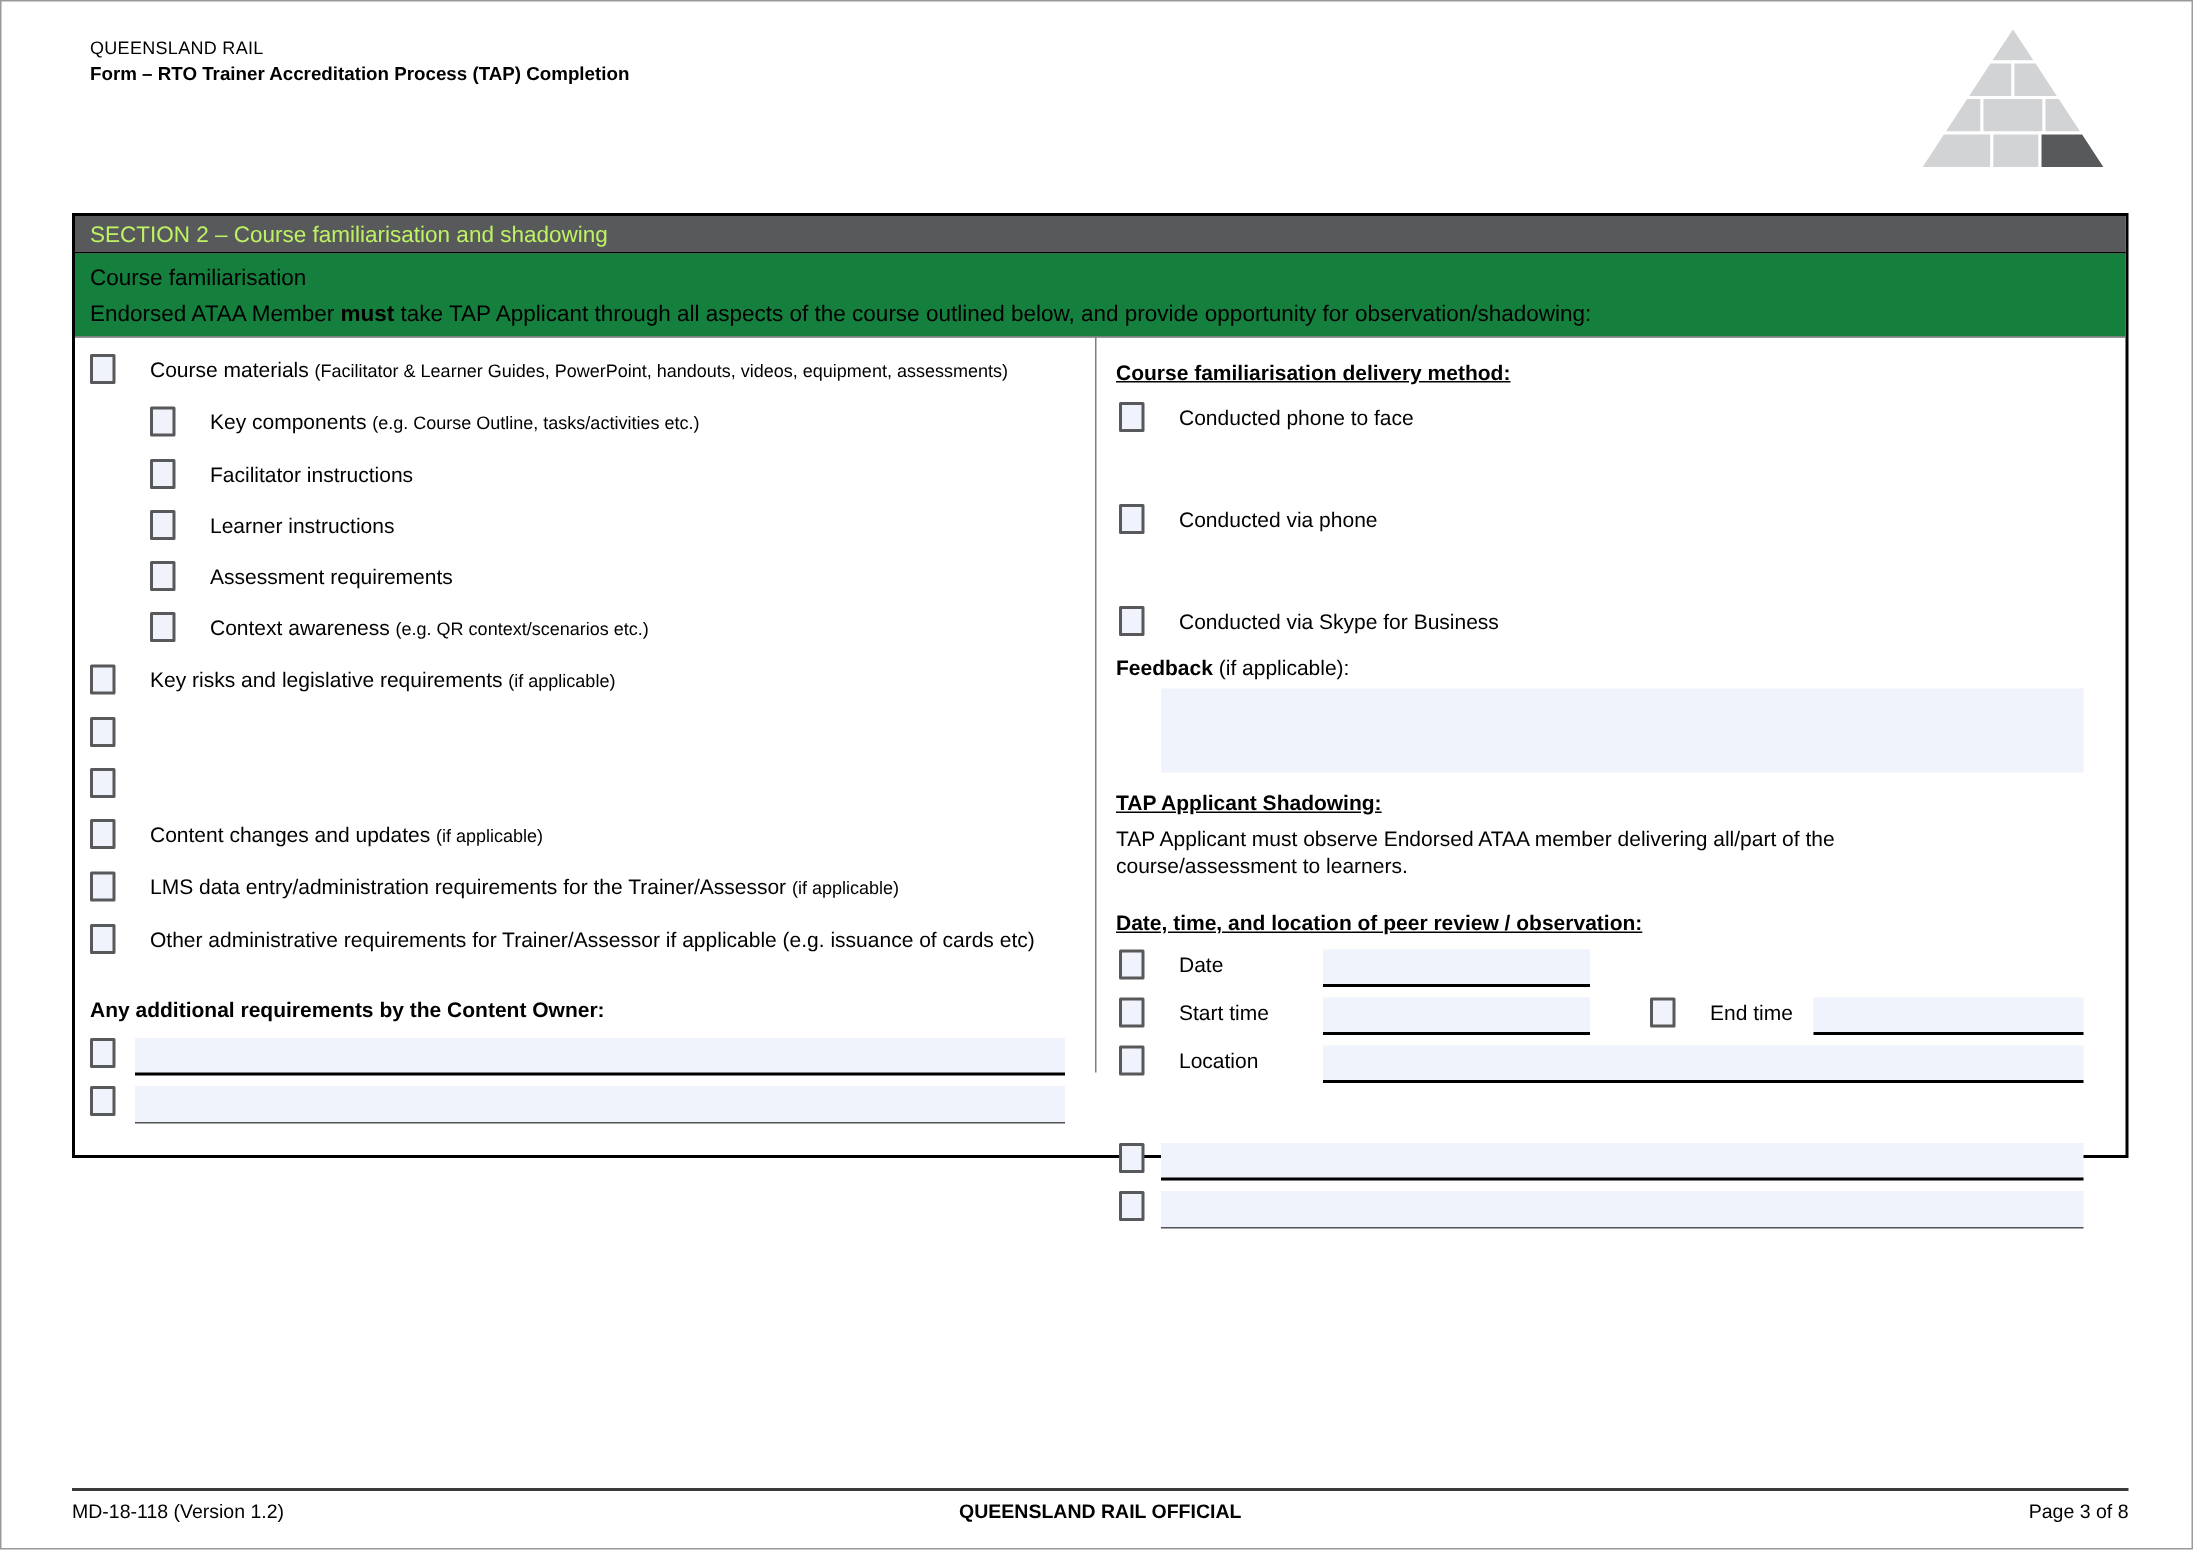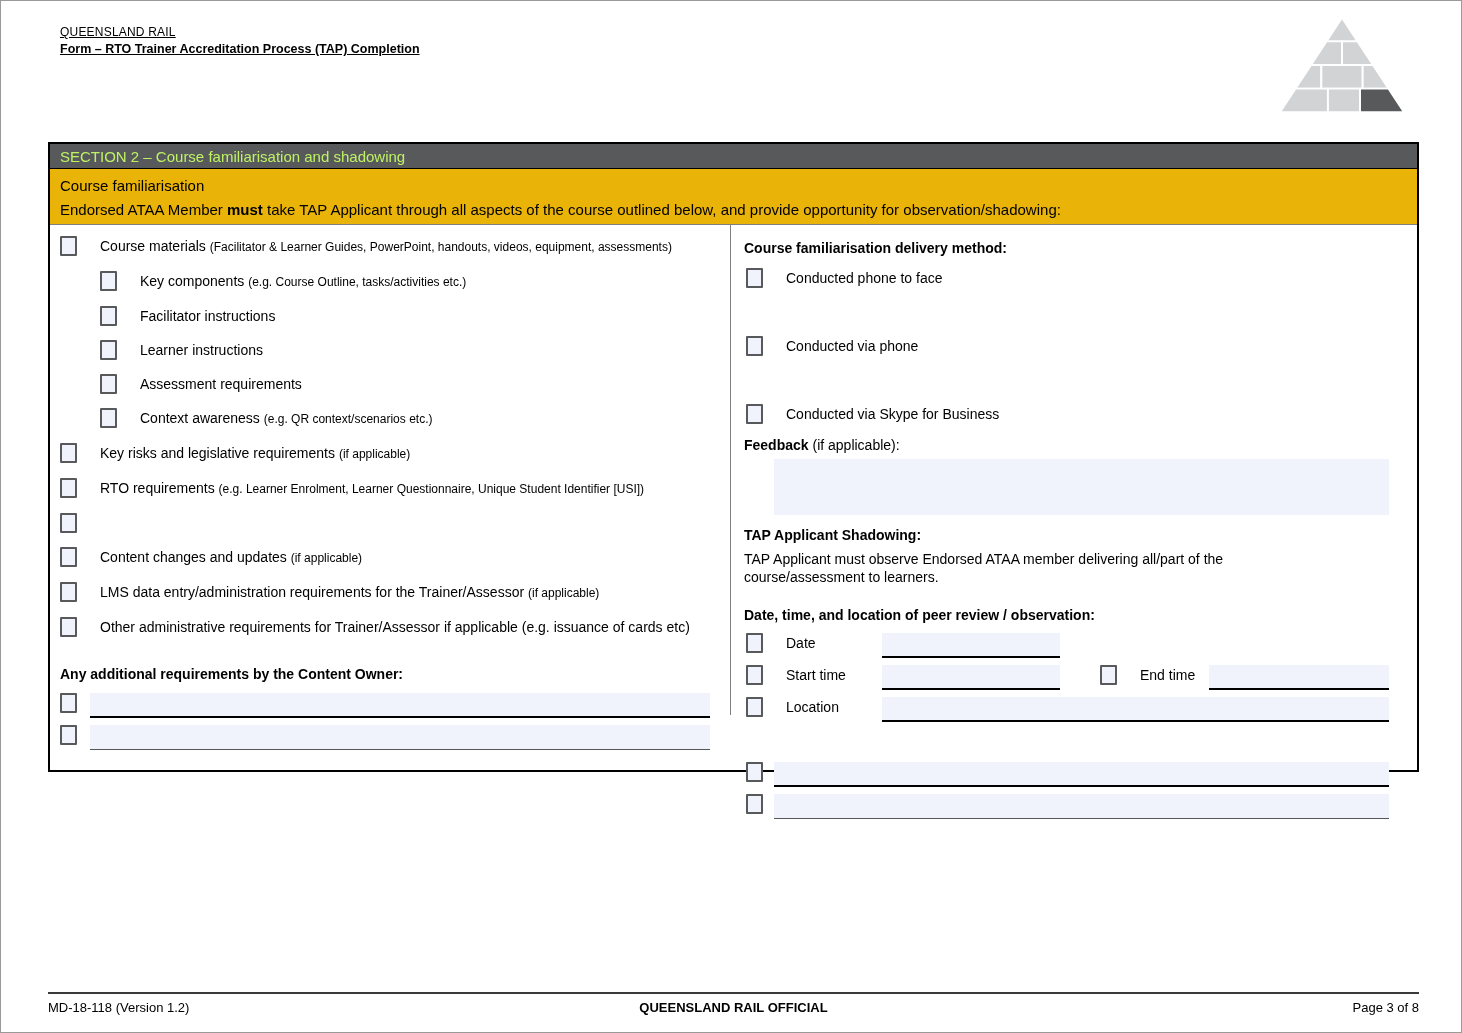--- a/index.html
+++ b/index.html
@@ -3,36 +3,36 @@
 <meta charset="utf-8">
 <style>
   * { margin:0; padding:0; box-sizing:border-box; }
   body { background:#e8e8e8; font-family:"Liberation Sans", sans-serif; }
   .page {
     position:relative; width:1462px; height:1033px; background:#ffffff;
     border:1px solid #9a9a9a; overflow:hidden; color:#000;
   }
 
   
-  .doc-header { position:absolute; left:59px; top:24px;text-decoration:underline; }
+  .doc-header { position:absolute; left:59px; top:24px; }
   .org-name { font-size:12px; letter-spacing:.2px; }
   .form-title { font-size:12.5px; font-weight:bold; margin-top:3px; }
   .logo { position:absolute; left:1277px; top:13px; width:128px; height:102px; }
 
   
   .form-table {
     position:absolute; left:47px; top:141px; width:1371px; height:630px;
     border:2px solid #000;
   }
   .section-bar {
     height:25px; background:#58595b; color:#bef264; font-size:15px;
     line-height:25px; padding-left:10px; border-bottom:1px solid #000;
   }
   .band {
-    height:56px; background:#eab308; padding:8px 10px 0 10px;
+    height:56px; background:#15803d; padding:8px 10px 0 10px;
     border-bottom:1px solid #7f7f7f; font-size:15px;
   }
   .band .line1 { margin-bottom:7px; }
   .band .line2 { }
   .content { display:flex; height:490px; }
   .col-left  { width:681px; border-right:1px solid #7f7f7f; padding-top:11px; position:relative; }
   .col-right { width:685px; position:relative; }
 
   
   .cb {
@@ -51,21 +51,21 @@
   }
   .field.thin { border-bottom:1px solid #555; }
   .textbox { background:#f0f2fc; }
 
   
   .add-heading { margin:29px 0 11px 10px; }
   .row-input-l { display:flex; align-items:flex-start; padding-left:10px; margin-bottom:7px; }
   .row-input-l .field { margin-left:13px; width:620px; }
 
   
-  .r-heading { padding-left:13px; }
+  .r-heading { padding-left:13px;text-decoration:underline; }
   .rh-1 { margin-top:15px; }
   .r-row { display:flex; align-items:flex-start; padding-left:15px; margin-bottom:14px;margin-top:48px; }
   .r-row .lbl { margin-left:23px; font-size:14px; line-height:20px; }
   .r-rows-start { margin-top:12px; }
   .feedback-label { margin-top:13px; padding-left:13px; font-size:14px; }
   .feedback-box { margin:6px 0 0 43px; width:615px; height:56px; }
   .shadow-heading { margin-top:12px; }
   .shadow-text { margin-top:7px; padding-left:13px; font-size:14px; line-height:18px; max-width:575px; }
   .dt-heading { margin-top:21px; }
   .dt-row { display:flex; align-items:flex-start; padding-left:15px; margin-top:7px; }
@@ -150,21 +150,20 @@
         <div class="row indent">
           <span class="cb"></span>
           <span class="lbl"><span>Context awareness</span> <span class="note">(e.g. QR context/scenarios etc.)</span></span>
         </div>
         <div class="row">
           <span class="cb"></span>
           <span class="lbl"><span>Key risks and legislative requirements</span> <span class="note">(if applicable)</span></span>
         </div>
         <div class="row">
           <span class="cb"></span>
-          <span class="lbl"><span>RTO requirements</span> <span class="note">(e.g. Learner Enrolment, Learner Questionnaire, Unique Student Identifier [USI])</span></span>
         </div>
         <div class="row">
           <span class="cb"></span>
         </div>
         <div class="row">
           <span class="cb"></span>
           <span class="lbl"><span>Content changes and updates</span> <span class="note">(if applicable)</span></span>
         </div>
         <div class="row">
           <span class="cb"></span>

